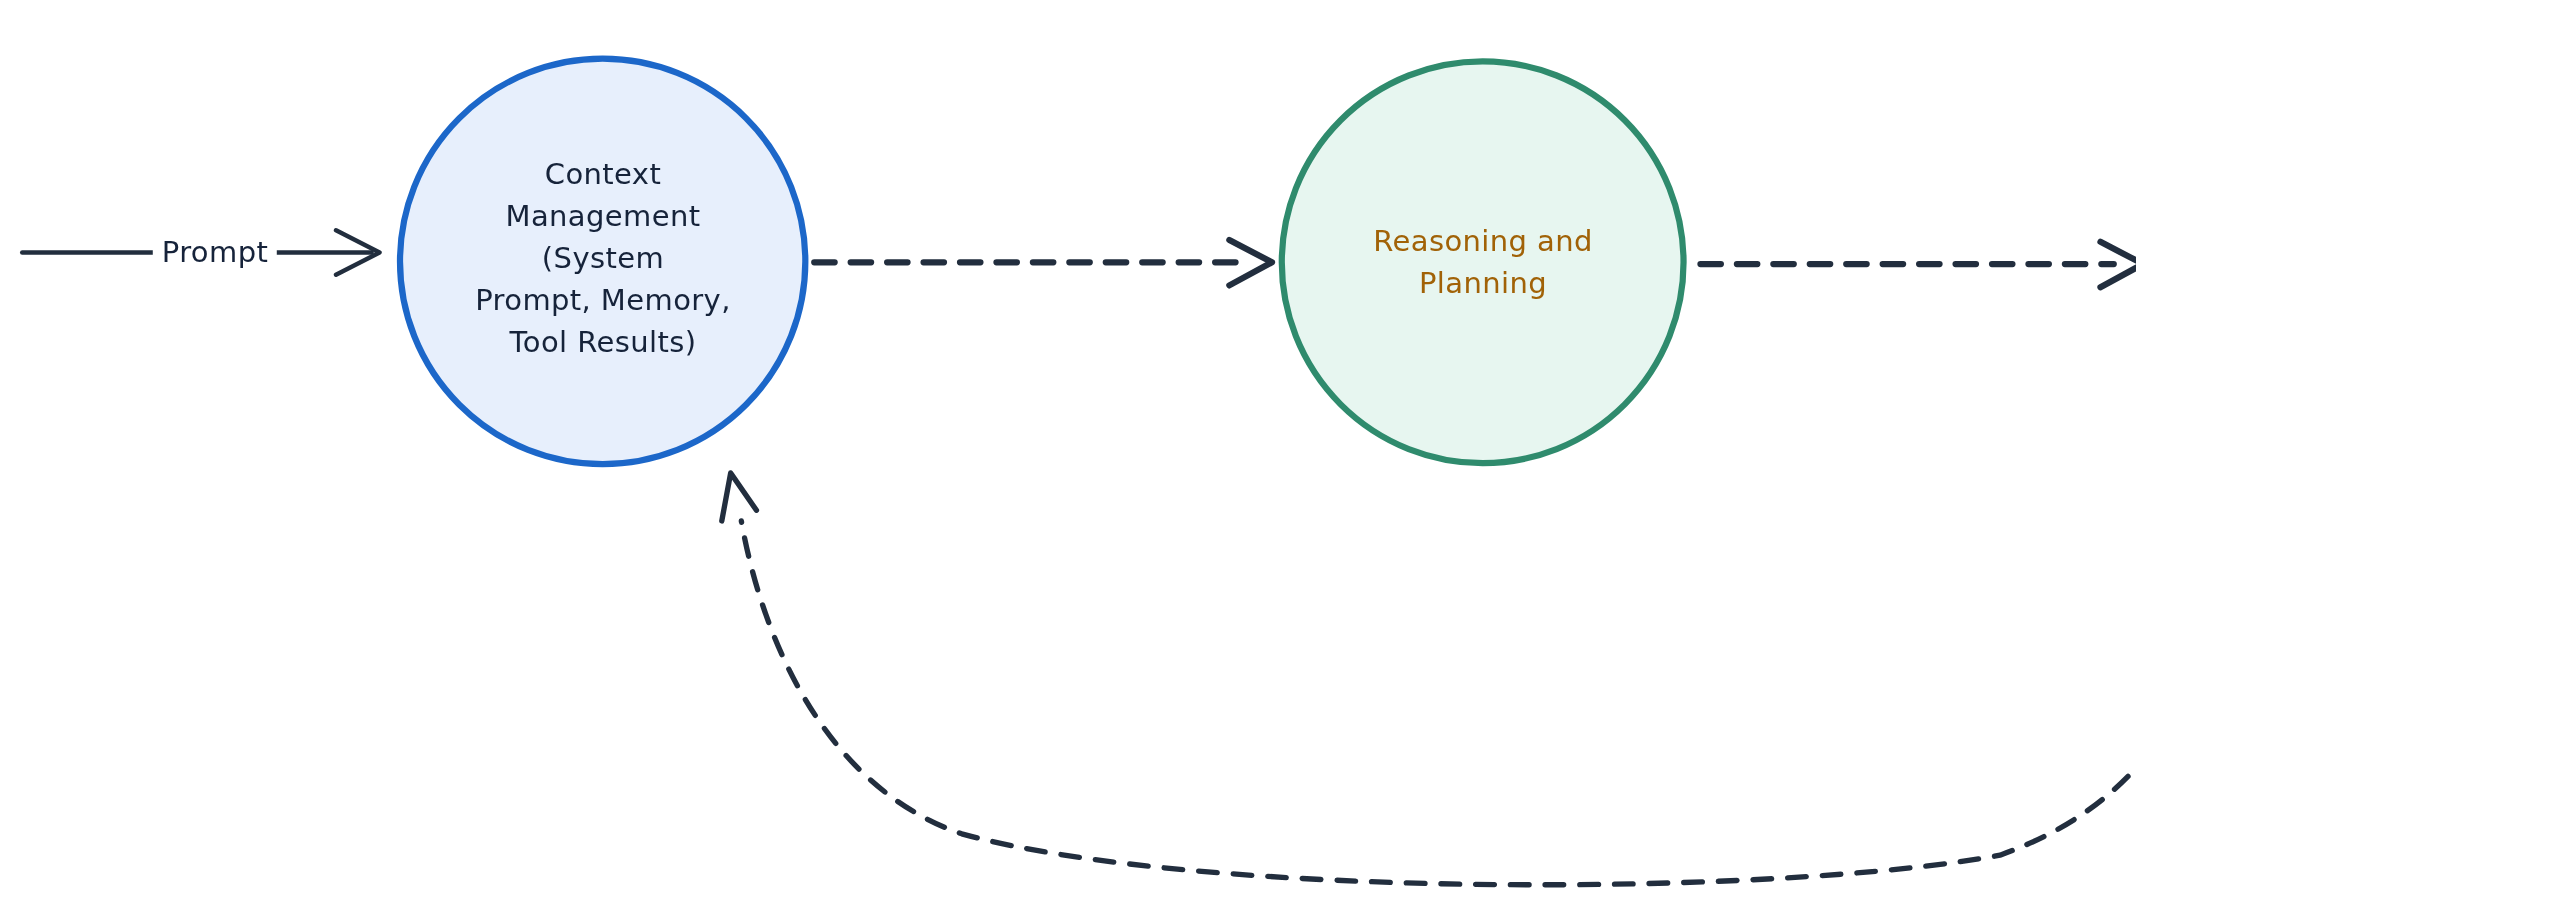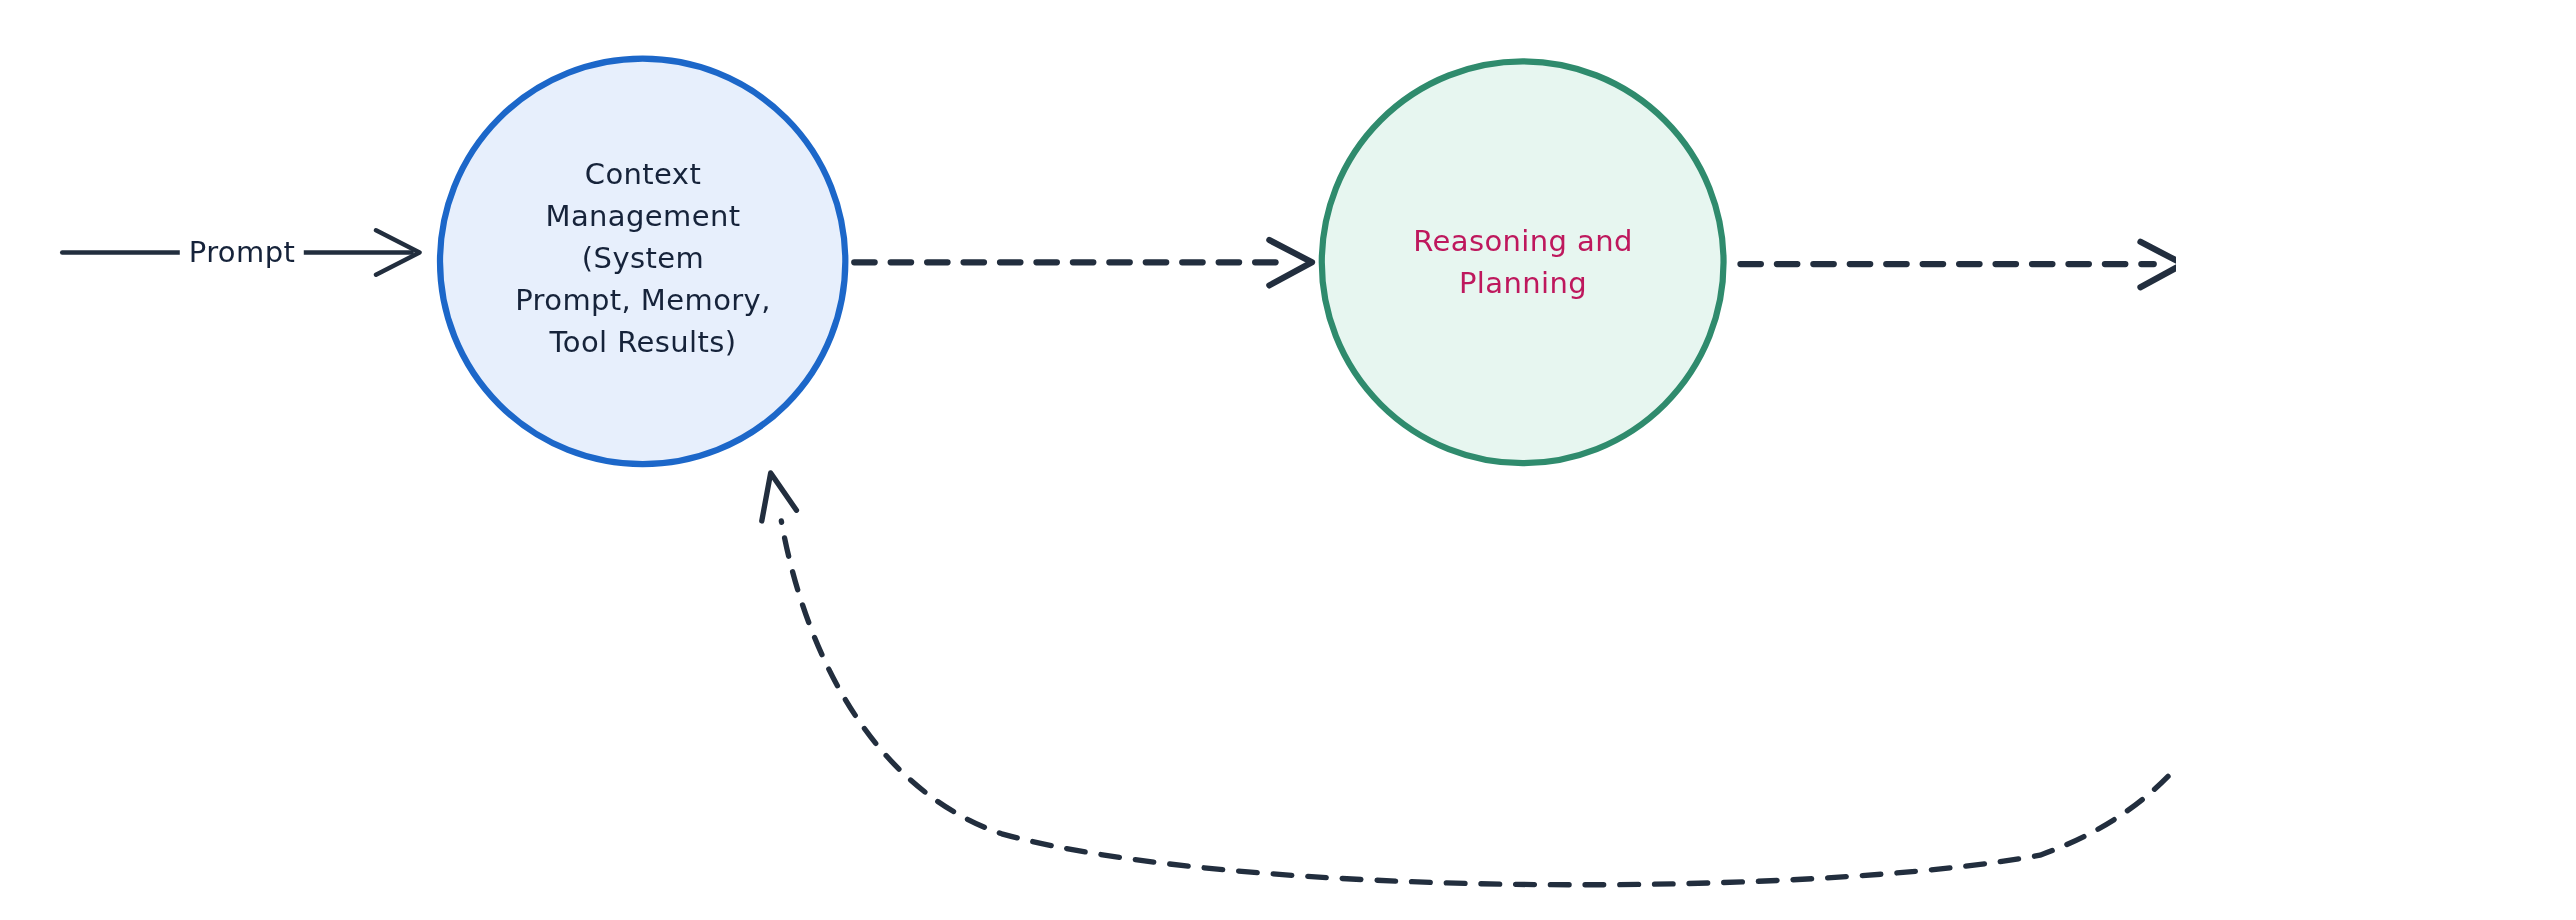--- a/index.html
+++ b/index.html
@@ -7,21 +7,20 @@
     padding: 0;
   }
   body {
     font-family: "DejaVu Sans", sans-serif;
   }
   .canvas {
     position: relative;
     width: 2136px;
     height: 921px;
     overflow: hidden;
-    margin-left: 40px;
   }
   .diagram-svg {
     position: absolute;
     left: 0;
     top: 0;
   }
   .label {
     position: absolute;
     white-space: pre-line;
     text-align: center;
@@ -71,20 +70,20 @@
       <path d="M812 586 L822 532 L851 574" stroke-width="6"></path>
     </g>
   </svg>
 
   <div class="label node-label" style="left: 443px; top: 153px; width: 320px; color: rgb(22, 35, 58);">Context
 Management
 (System
 Prompt, Memory,
 Tool Results)</div>
 
-  <div class="label node-label" style="left: 1305px; top: 220px; width: 356px; color: #be185d;">Reasoning and
+  <div class="label node-label" style="left: 1305px; top: 220px; width: 356px; color: #a16207;">Reasoning and
 Planning</div>
 
 
-  <div class="label edge-label" style="left: 202px; top: 252px; color: rgb(22, 35, 58); background: rgb(255, 255, 255);">Prompt</div>
+  <div class="label edge-label" style="left: 215px; top: 252px; color: rgb(22, 35, 58); background: rgb(255, 255, 255);">Prompt</div>
 
 </div>
 
 
 </body></html>

